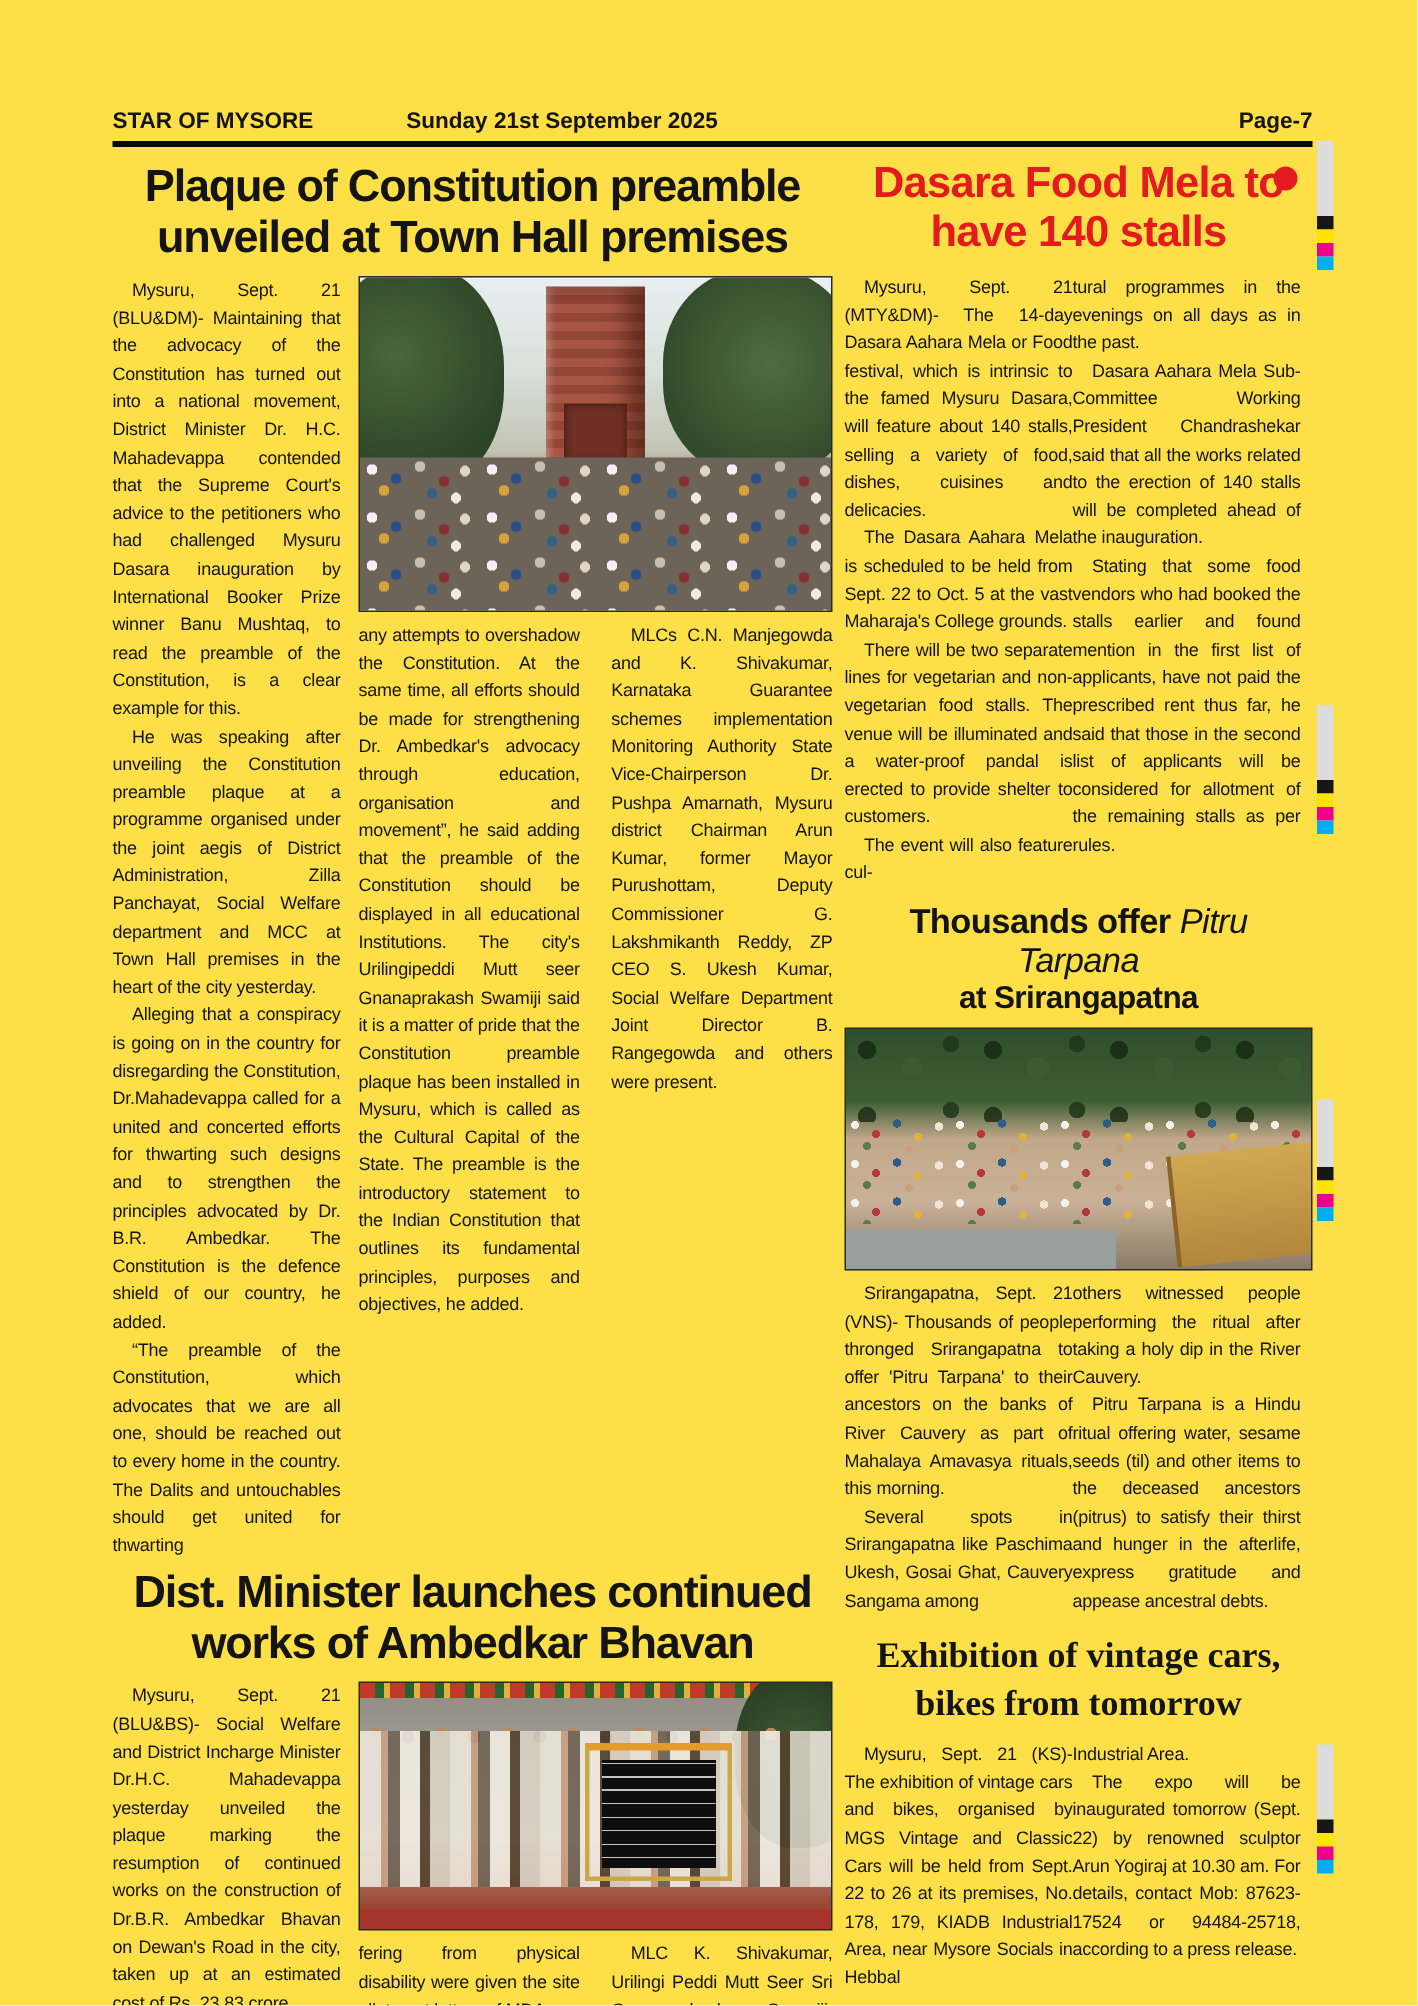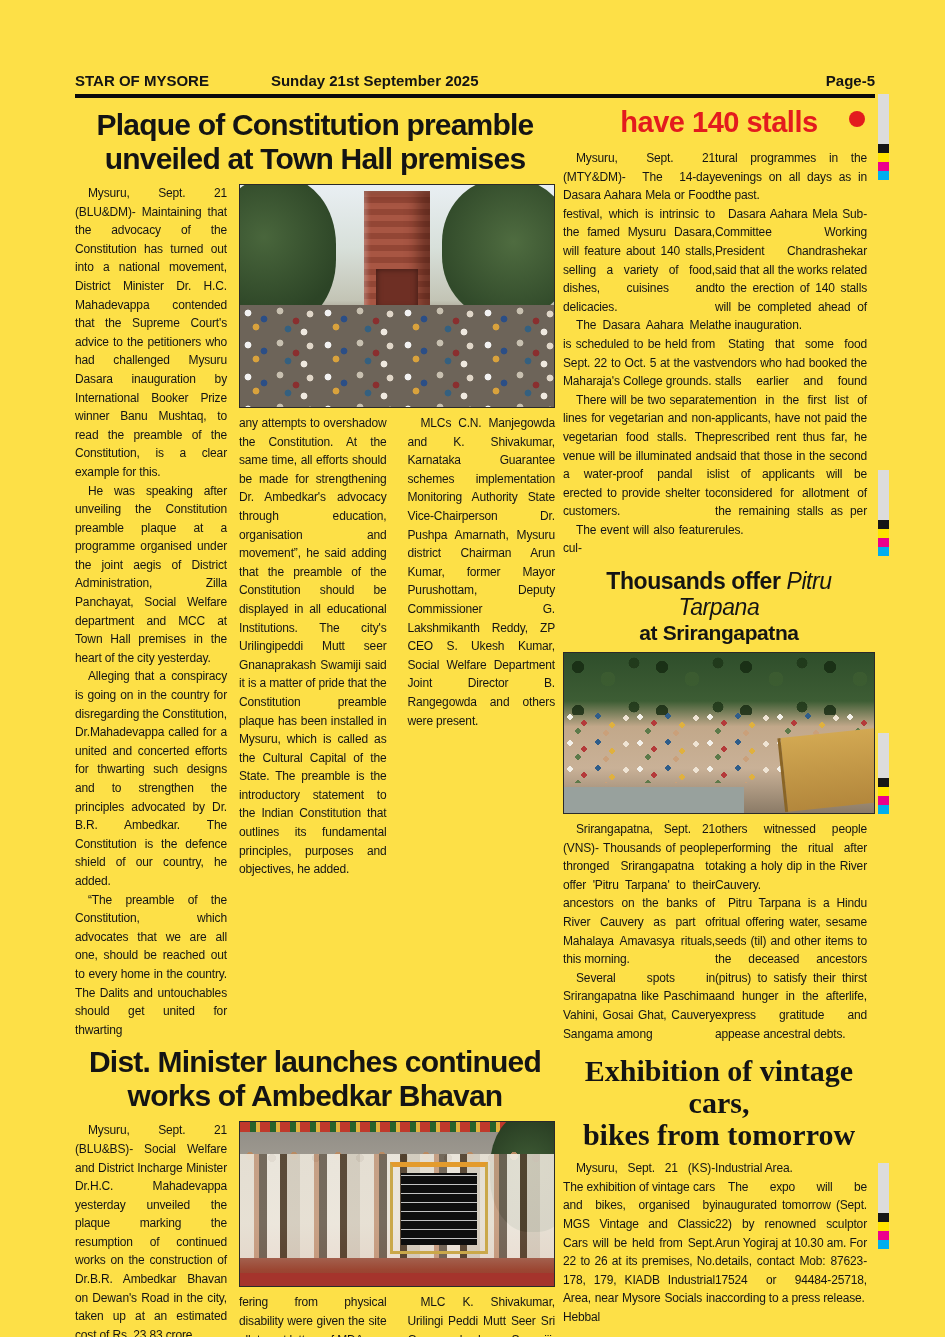--- a/index.html
+++ b/index.html
@@ -29,21 +29,21 @@
   
   .h-const,.h-amb{font-weight:bold;text-align:center;font-size:30px;line-height:34px;
          letter-spacing:-0.8px;margin:6px 0 8px;}
   .h-red{font-weight:bold;text-align:center;font-size:29px;line-height:33px;
          color:#e31b1e;letter-spacing:-0.5px;margin:4px 0 10px;}
   .h-pitru{text-align:center;font-size:23px;line-height:26px;font-weight:bold;
          letter-spacing:-0.4px;margin:10px 0 6px;}
   .h-pitru .it{font-style:italic;font-weight:500;}
   .h-pitru .l2{font-size:21px;}
   .h-serif{font-family:"Liberation Serif","DejaVu Serif",serif;font-weight:bold;
-         text-align:center;font-size:30px;line-height:32px;margin:12px 0 8px;}
+         text-align:center;font-size:24px;line-height:32px;margin:12px 0 8px;}
   
   .photo{position:relative;overflow:hidden;border:1px solid #2a2a2a;box-sizing:border-box;}
   #photo-constitution{width:316px;height:224px;margin-bottom:6px;
      background:linear-gradient(180deg,#e9eff3 0%,#d8e0da 28%,#c3c4b5 52%,#93897a 60%,#7b7466 100%);}
   .tree{position:absolute;border-radius:45%;}
   .tree.t1{left:-24px;top:-8px;width:120px;height:150px;
      background:radial-gradient(circle at 40% 40%,#49663c,#2c4426 70%);}
   .tree.t2{right:-18px;top:-6px;width:130px;height:140px;
      background:radial-gradient(circle at 55% 45%,#4f6c40,#314a2a 72%);}
   .monument{position:absolute;left:50%;top:6px;transform:translateX(-50%);width:66px;height:128px;
@@ -111,21 +111,21 @@
   .red-dot{position:absolute;left:849px;top:111px;width:16px;height:16px;border-radius:50%;background:#e31b1e;}
 </style>
 </head>
 <body>
 
 <div class="page">
   <div class="content">
     <div class="hdr">
       <span>STAR OF MYSORE</span>
       <span class="date">Sunday 21st September 2025</span>
-      <span class="pageno">Page-5</span>
+      <span class="pageno">Page-7</span>
     </div>
     <div class="hdr-rule"></div>
 
     <div class="regions">
 
       <div class="left-region">
 
         <div class="h-const">
           <div>Plaque of Constitution preamble</div>
           <div>unveiled at Town Hall premises</div>
@@ -185,20 +185,21 @@
               </div>
             </div>
 
           </div>
         </div>
       </div>
 
       <div class="right-region">
 
         <div class="h-red">
+          <div>Dasara Food Mela to</div>
           <div>have 140 stalls</div>
         </div>
 
         <div class="cols2">
           <div class="col">
             <p>Mysuru, Sept. 21 (MTY&amp;DM)- The 14-day Dasara Aahara Mela or Food festival, which is intrinsic to the famed Mysuru Dasara, will feature about 140 stalls, selling a variety of food, dishes, cuisines and delicacies.</p>
             <p>The Dasara Aahara Mela is scheduled to be held from Sept. 22 to Oct. 5 at the vast Maharaja's College grounds.</p>
             <p>There will be two separate lines for vegetarian and non-vegetarian food stalls. The venue will be illuminated and a water-proof pandal is erected to provide shelter to customers.</p>
             <p>The event will also feature cul-</p>
           </div>
@@ -219,21 +220,21 @@
         <div class="photo" id="photo-sriranga">
           <div class="canopy"></div>
           <div class="crowd2"></div>
           <div class="wall"></div>
           <div class="water"></div>
         </div>
 
         <div class="cols2">
           <div class="col">
             <p>Srirangapatna, Sept. 21 (VNS)- Thousands of people thronged Srirangapatna to offer 'Pitru Tarpana' to their ancestors on the banks of River Cauvery as part of Mahalaya Amavasya rituals, this morning.</p>
-            <p>Several spots in Srirangapatna like Paschima Vahini, Gosai Ghat, Cauvery Sangama among</p>
+            <p>Several spots in Srirangapatna like Paschima Ukesh, Gosai Ghat, Cauvery Sangama among</p>
           </div>
           <div class="col">
             <p class="cont">others witnessed people performing the ritual after taking a holy dip in the River Cauvery.</p>
             <p>Pitru Tarpana is a Hindu ritual offering water, sesame seeds (til) and other items to the deceased ancestors (pitrus) to satisfy their thirst and hunger in the afterlife, express gratitude and appease ancestral debts.</p>
           </div>
         </div>
 
         <div class="h-serif">
           <div>Exhibition of vintage cars,</div>
           <div>bikes from tomorrow</div>

